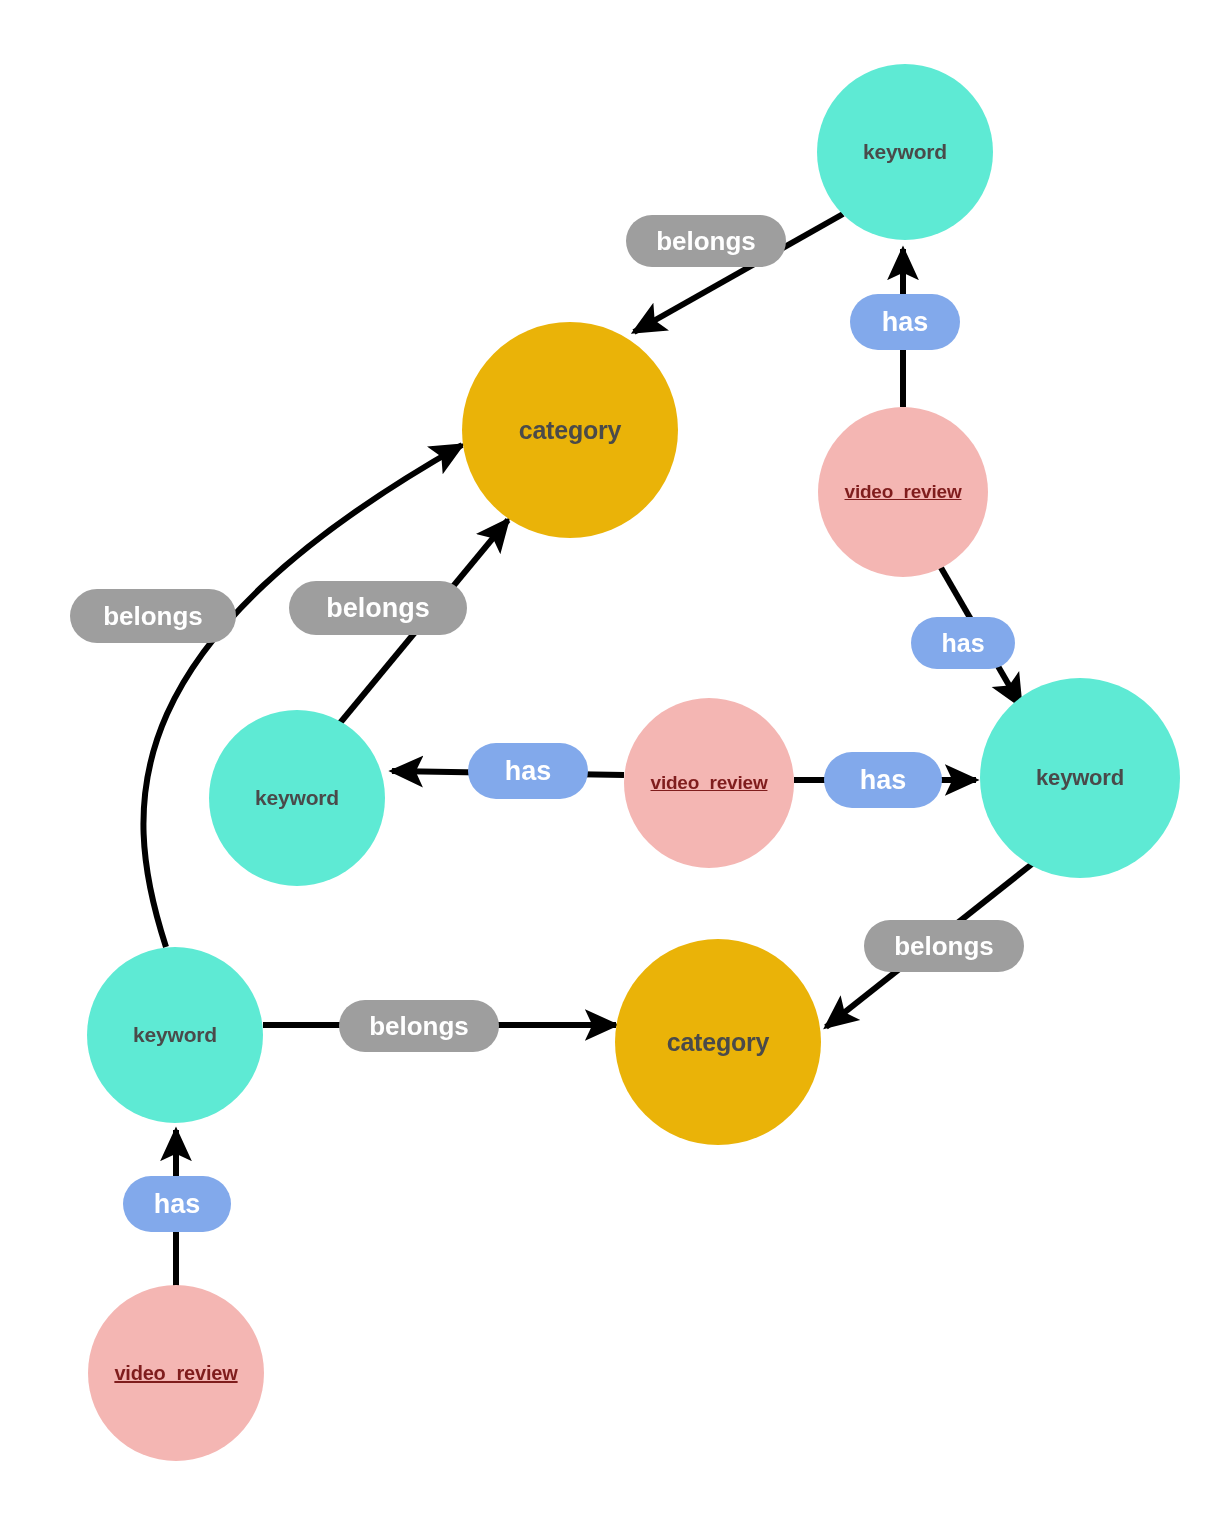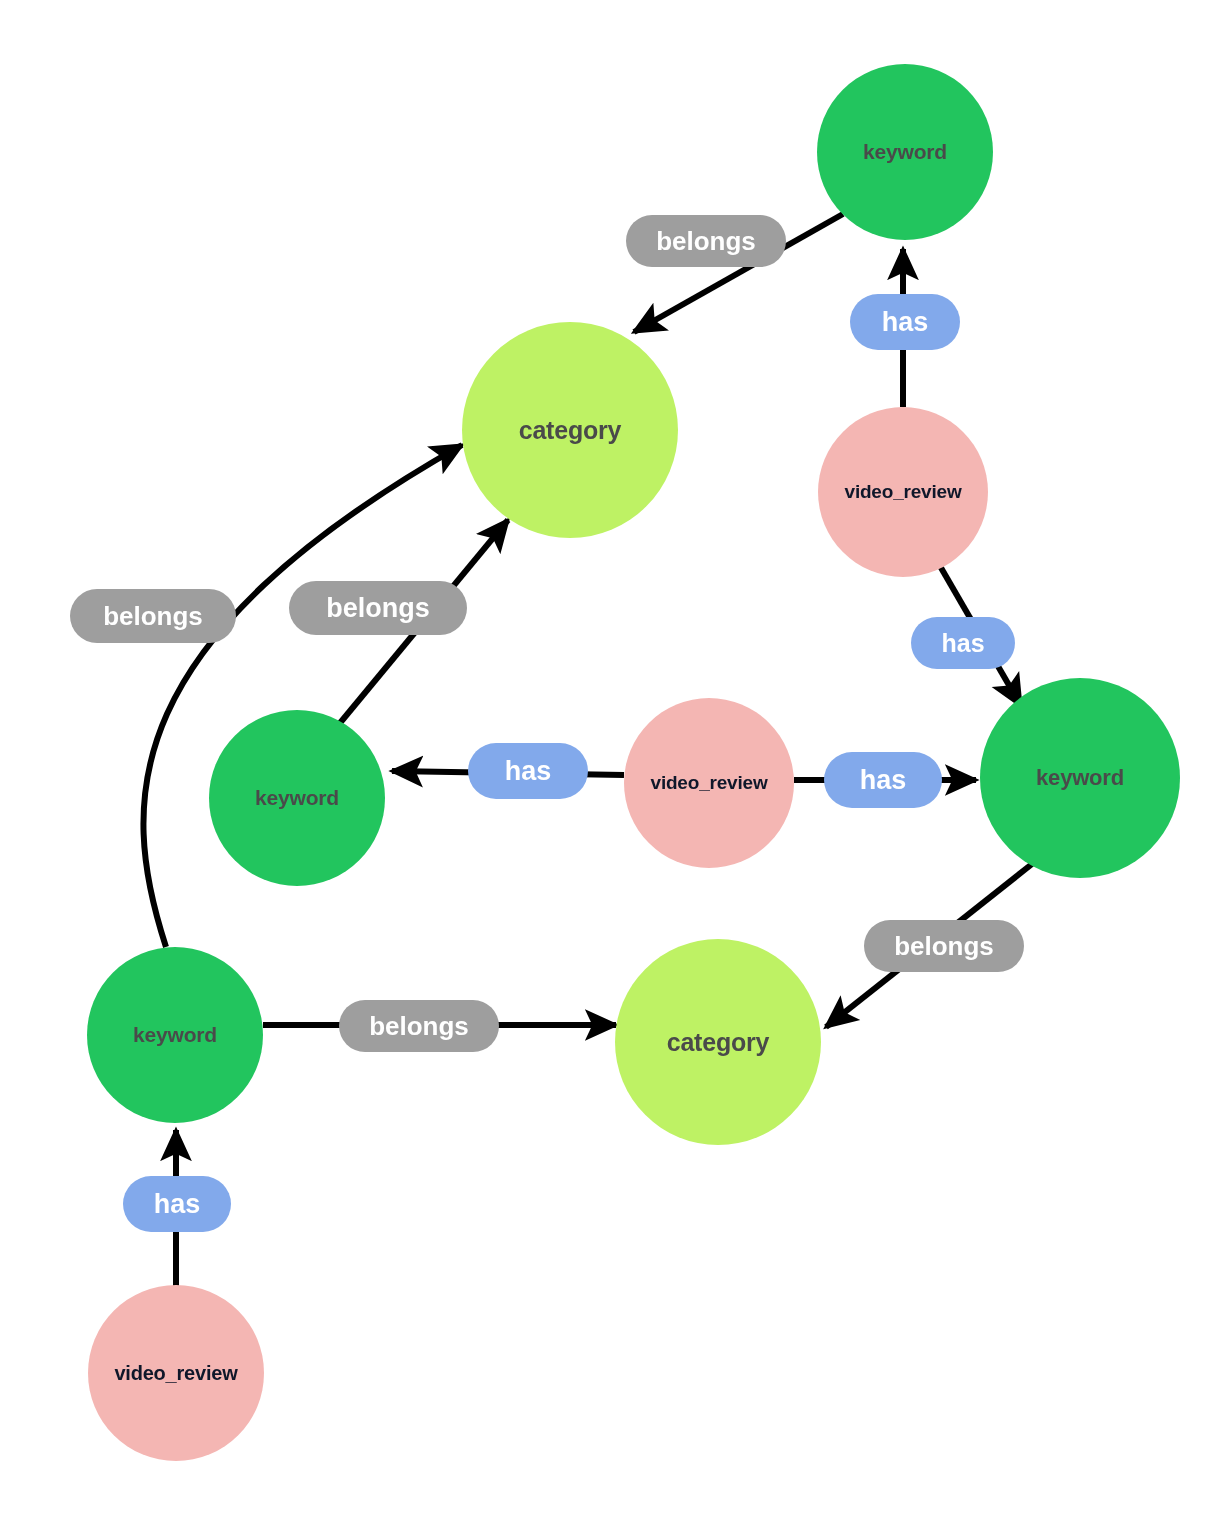--- a/index.html
+++ b/index.html
@@ -32,23 +32,23 @@
     text-align: center;
     font-weight: bold;
     letter-spacing: -0.2px;
     box-sizing: border-box;
     user-select: none;
   }
   .node-label {
     pointer-events: none;
     white-space: nowrap;
   }
-  .node.type-keyword  { background: #22c55e; color: #4a4a4a; }
-  .node.type-category { background: #bef264; color: #4a4a4a; }
-  .node.type-video    { background: #f4b6b3; color: #0f172a; }
+  .node.type-keyword  { background: #5eead4; color: #4a4a4a; }
+  .node.type-category { background: #eab308; color: #4a4a4a; }
+  .node.type-video    { background: #f4b6b3; color: #7f1d1d; text-decoration: underline; }
 
   .edge-label {
     position: absolute;
     display: flex;
     align-items: center;
     justify-content: center;
     color: #ffffff;
     font-weight: bold;
     border-radius: 16px;
     box-sizing: border-box;

